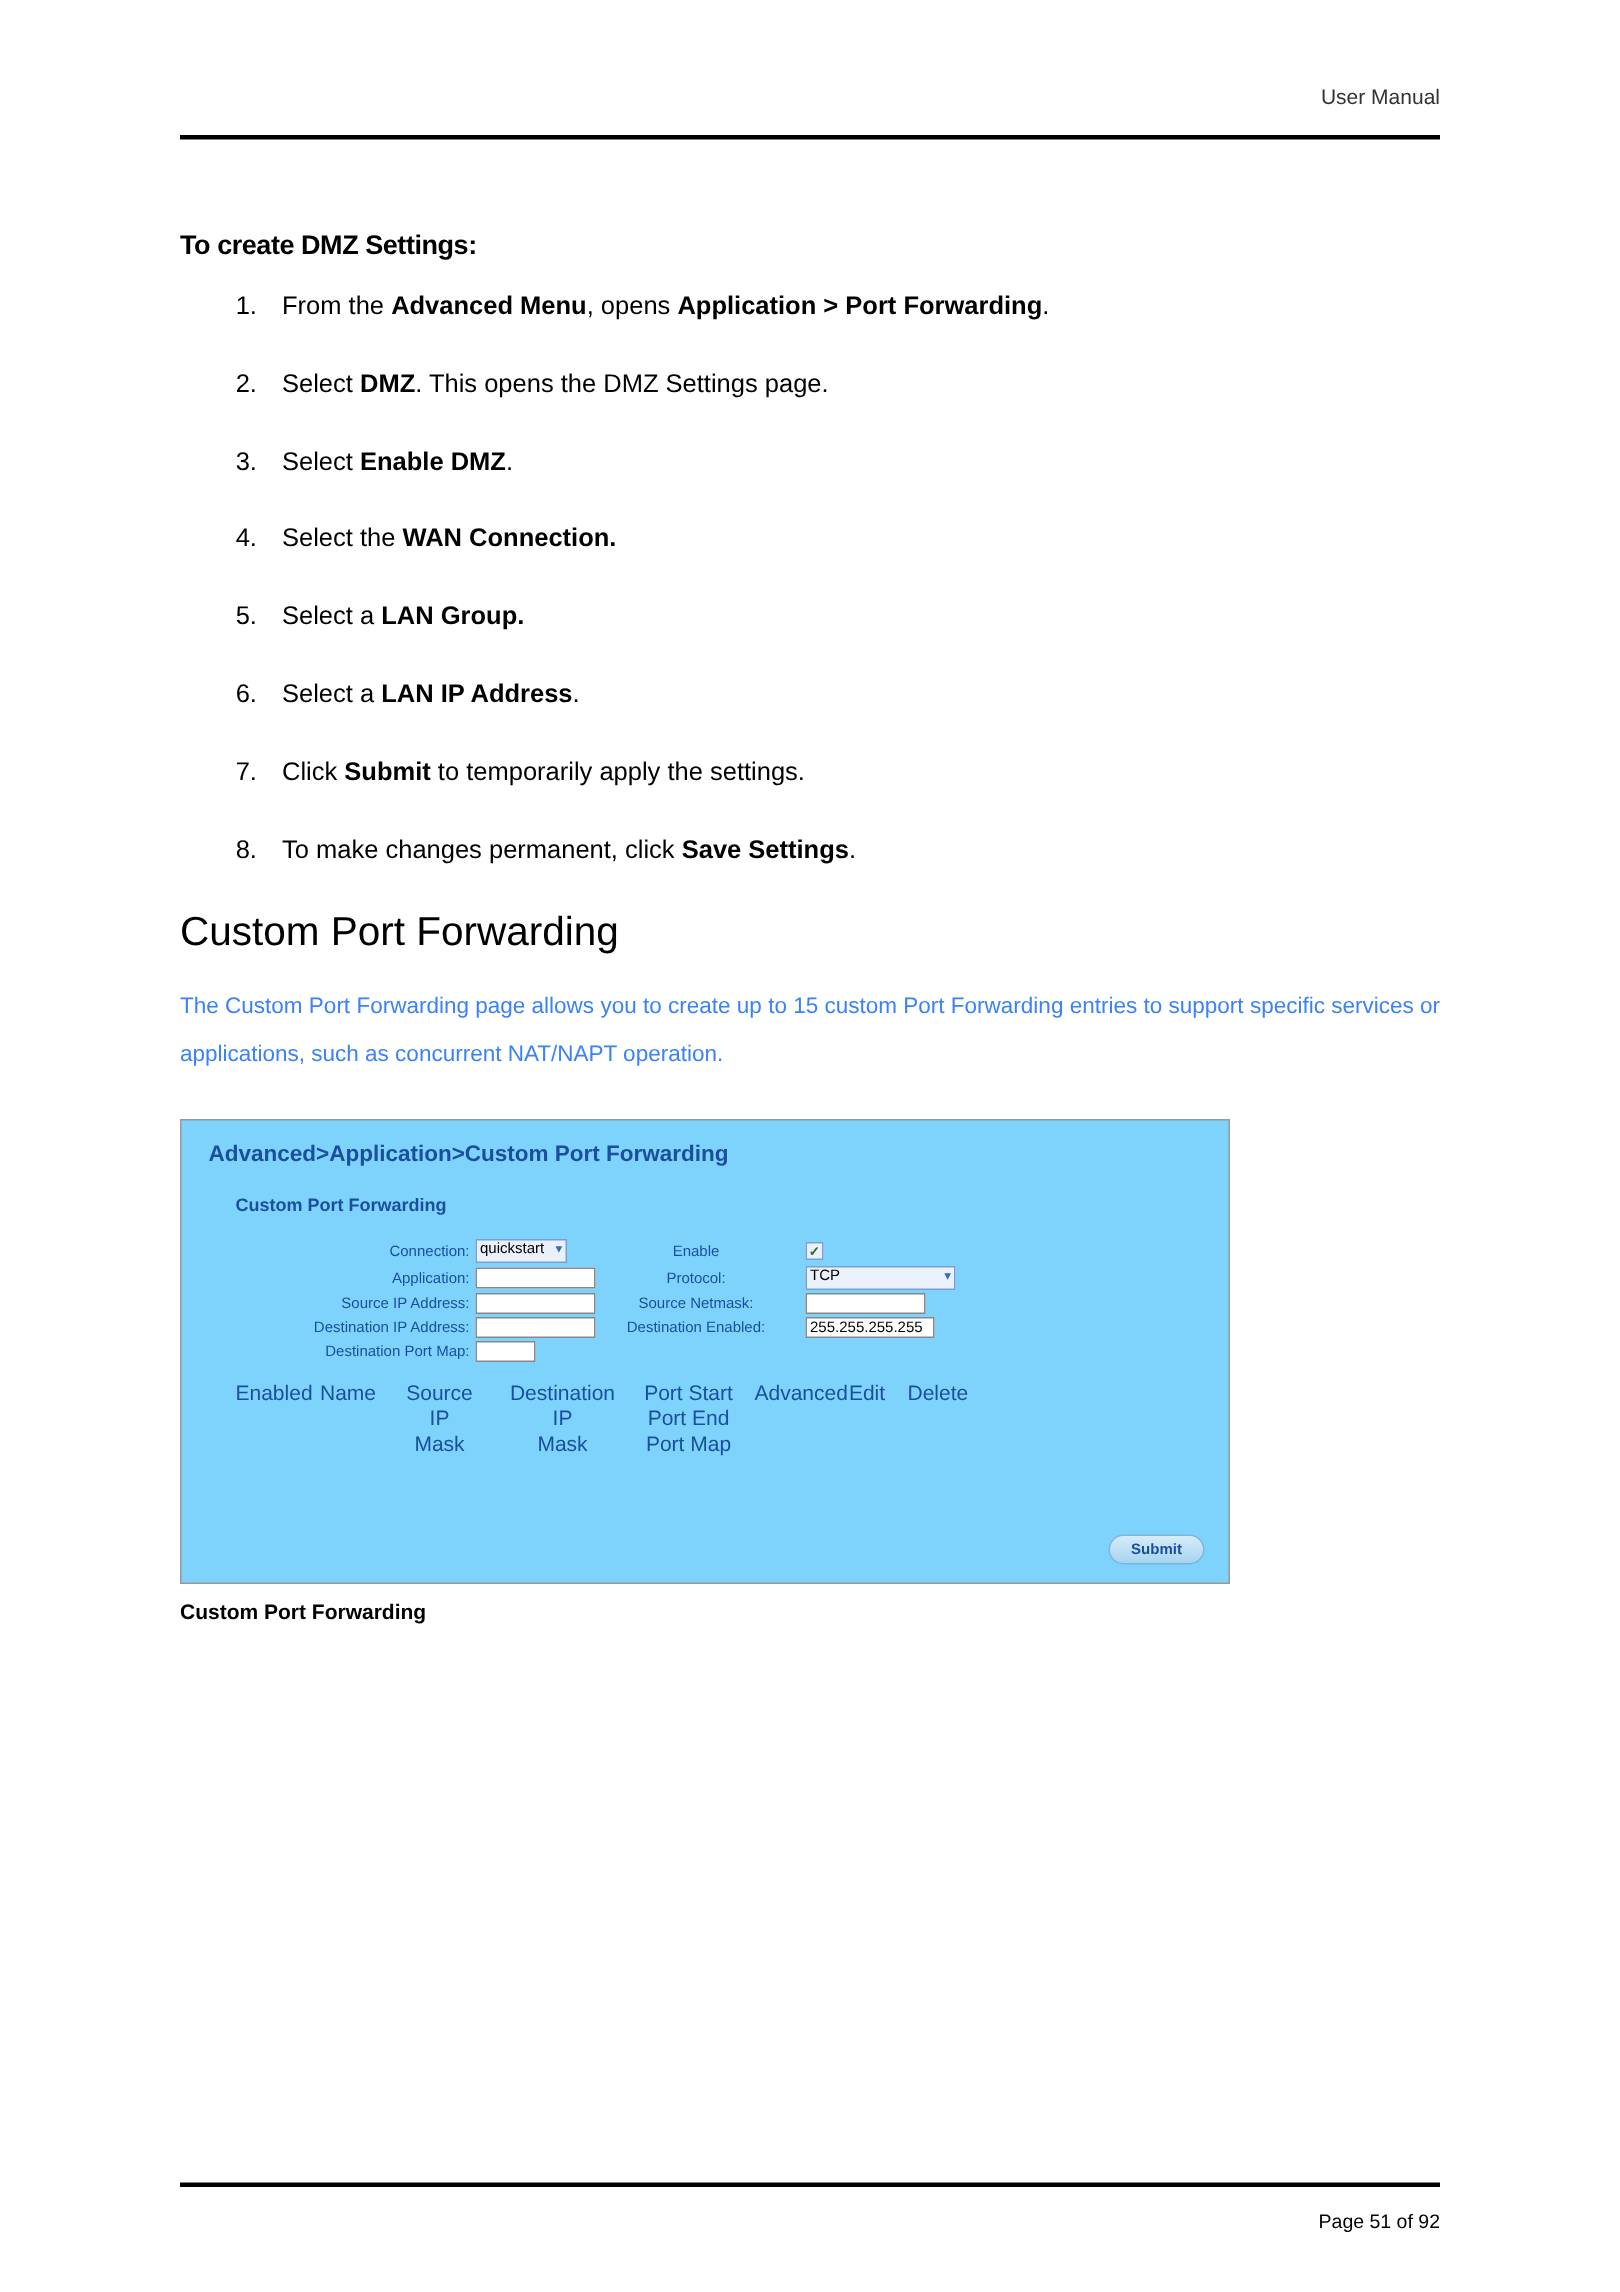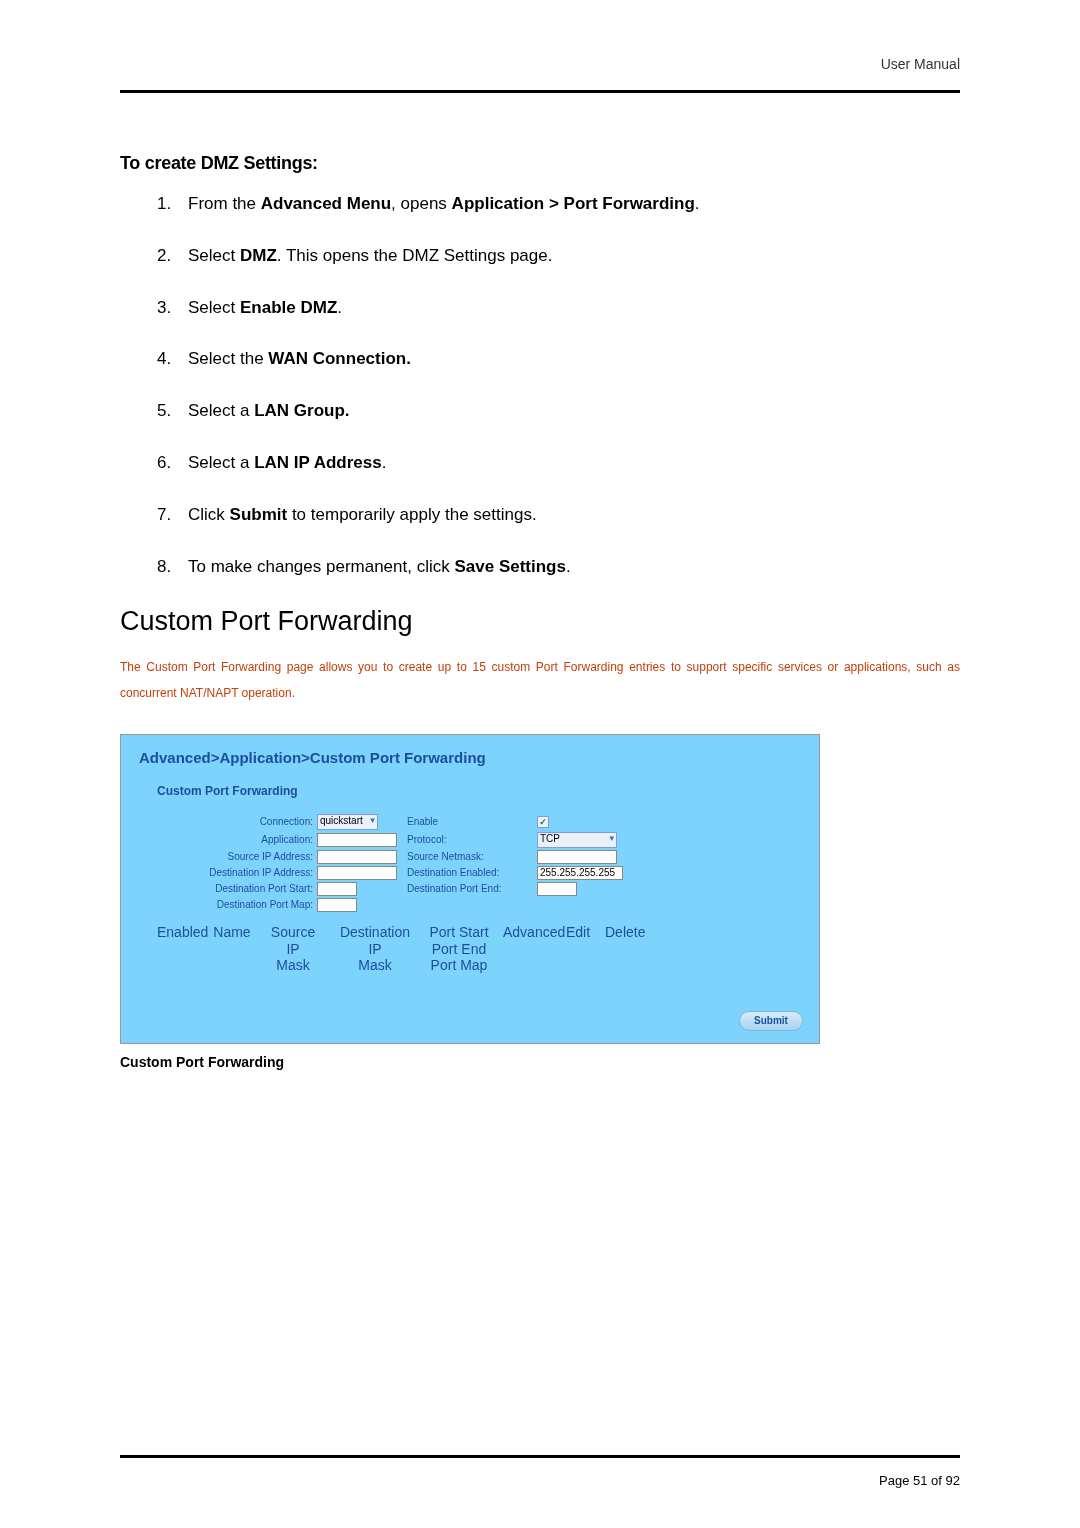--- a/index.html
+++ b/index.html
@@ -47,22 +47,22 @@
   }
   .b { font-weight: bold; }
   .h2-sub {
     font-size: 27px;
     font-weight: normal;
     color: #000;
     margin-top: 10px;
     margin-bottom: 18px;
   }
   .para {
-    font-size: 12px;
-    color: #c2410c;
+    font-size: 15px;
+    color: #3b82f6;
     line-height: 2.1;
     text-align: justify;
     margin-bottom: 28px;
   }
   .screenshot-box {
     border: 1px solid #999;
     width: 700px;
     height: 310px;
     position: relative;
     background: #7dd3fc;
@@ -95,21 +95,21 @@
     color: #1b4f9e;
     padding-right: 4px;
   }
   .form-cell-lv {
     width: 90px;
     display: flex;
     align-items: center;
   }
   .form-cell-r {
     width: 130px;
-    text-align: left;
+    text-align: center;
     color: #1b4f9e;
     padding-right: 16px;
   }
   .form-cell-rv {
     width: 100px;
     display: flex;
     align-items: center;
   }
   .ss-input {
     height: 14px;
@@ -232,51 +232,41 @@
             <span class="ss-check">✓</span>
           </div>
       </div>
       <div class="form-row">
         <div class="form-cell-l">Application:</div>
         <div class="form-cell-lv">
             <input class="ss-input" style="width: 80px;">
           </div>
         <div class="form-cell-r">Protocol:</div>
         <div class="form-cell-rv">
-            <span class="ss-select" style="width:80px">TCP</span>
+            <span class="ss-select" style="width:100px">TCP</span>
           </div>
       </div>
       <div class="form-row">
         <div class="form-cell-l">Source IP Address:</div>
         <div class="form-cell-lv">
             <input class="ss-input" style="width: 80px;">
           </div>
         <div class="form-cell-r">Source Netmask:</div>
         <div class="form-cell-rv">
             <input class="ss-input" style="width: 80px;">
           </div>
       </div>
       <div class="form-row">
         <div class="form-cell-l">Destination IP Address:</div>
         <div class="form-cell-lv">
             <input class="ss-input" style="width: 80px;">
           </div>
         <div class="form-cell-r">Destination Enabled:</div>
         <div class="form-cell-rv">
             <input class="ss-input" style="width: 86px;" value="255.255.255.255">
-          </div>
-      </div>
-      <div class="form-row">
-        <div class="form-cell-l">Destination Port Start:</div>
-        <div class="form-cell-lv">
-            <input class="ss-input" style="width: 40px;">
-          </div>
-        <div class="form-cell-r">Destination Port End:</div>
-        <div class="form-cell-rv">
-            <input class="ss-input" style="width: 40px;">
           </div>
       </div>
       <div class="form-row">
         <div class="form-cell-l">Destination Port Map:</div>
         <div class="form-cell-lv">
             <input class="ss-input" style="width: 40px;">
           </div>
       </div>
     </div>
 

